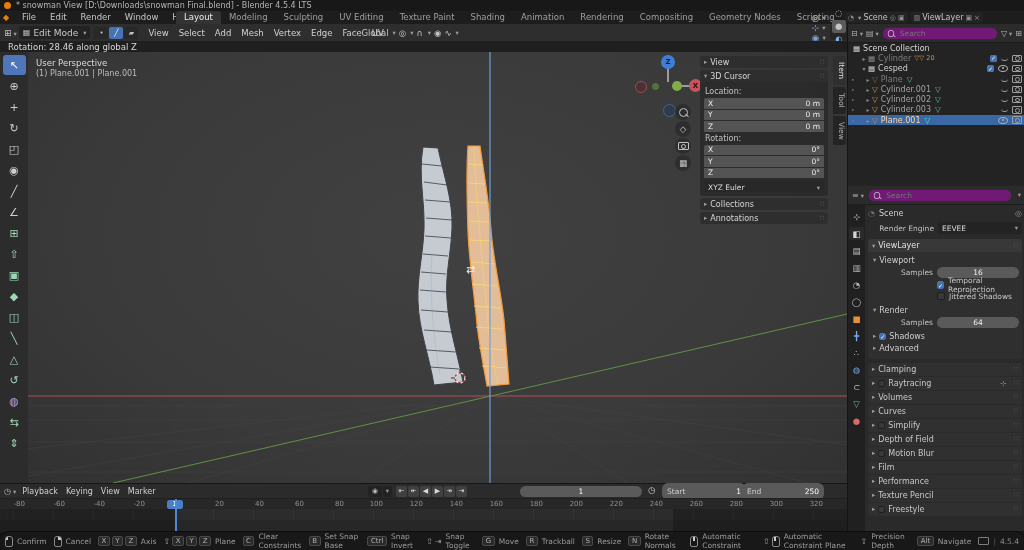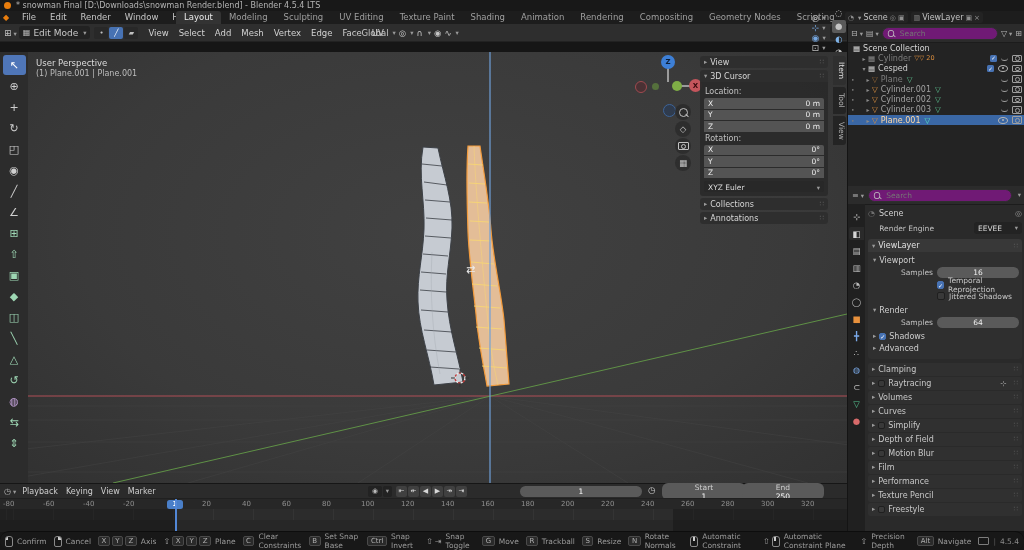--- a/index.html
+++ b/index.html
@@ -147,21 +147,21 @@
   
   .properties{left:847px;top:186px;width:177px;height:345px;background:#2a2a2a;border-left:1px solid #141414;}
   .pr-header{height:18px;background:#2b2b2b;border-bottom:1px solid #1c1c1c;display:flex;align-items:center;padding:0 4px;gap:4px;}
   .pr-tabs{position:absolute;left:0;top:18px;width:17px;height:327px;background:#202020;display:flex;
            flex-direction:column;align-items:center;padding-top:6px;gap:4px;}
   .pr-tab{width:15px;height:13px;display:flex;align-items:center;justify-content:center;font-size:8.5px;border-radius:2px 0 0 2px;}
   .pr-tab.active{background:#2a2a2a;}
   .pr-content{position:absolute;left:17px;top:18px;width:160px;height:327px;padding:3px 3px 0 3px;box-sizing:border-box;}
   .crumb{height:12px;display:flex;align-items:center;gap:4px;font-size:8px;color:#d0d0d0;margin-bottom:3px;}
   .crumb .pin{margin-left:auto;color:#8f8f8f;font-size:8px;}
-  .eng-row{display:flex;align-items:center;margin-bottom:5px;gap:36px;}
+  .eng-row{display:flex;align-items:center;margin-bottom:5px;}
   .eng-row .lab{width:66px;text-align:right;margin-right:4px;font-size:7.5px;color:#c2c2c2;}
   .eng-dd{flex:1;height:12px;background:#232323;border-radius:3px;display:flex;align-items:center;
           padding:0 4px;font-size:7.5px;color:#dcdcdc;}
   .eng-dd .chev{margin-left:auto;}
   .panel-head{height:13px;background:#383838;border-radius:3px 3px 0 0;display:flex;align-items:center;
               padding:0 4px;gap:3px;font-size:8px;color:#e0e0e0;}
   .panel-head .arr{color:#9a9a9a;font-size:6.5px;}
   .panel-head .grip{margin-left:auto;color:#666;font-size:7px;}
   .panel-body{background:#2f2f2f;border-radius:0 0 3px 3px;padding:2px 3px 5px 3px;margin-bottom:4px;}
   .sub-head{height:12px;display:flex;align-items:center;gap:3px;font-size:8px;color:#cfcfcf;padding-left:2px;}
@@ -191,24 +191,24 @@
   .tl-rec{position:absolute;left:368px;display:flex;gap:1px;}
   .tl-rec .rb{width:14px;height:11px;background:#222;border-radius:2px;display:flex;align-items:center;
               justify-content:center;color:#b9b9b9;font-size:7px;}
   .transport{position:absolute;left:396px;display:flex;gap:1px;}
   .tr-btn{width:11px;height:11px;background:#404040;border-radius:2px;display:flex;align-items:center;
           justify-content:center;color:#d8d8d8;font-size:7px;}
   .frame-field{position:absolute;left:520px;width:122px;height:11px;background:#5a5a5a;border-radius:6px;
                display:flex;align-items:center;justify-content:center;font-size:7.5px;color:#fff;}
   .sw-ic{position:absolute;left:648px;color:#c2c2c2;font-size:9px;top:1px;}
   .se-field{position:absolute;height:17px;background:#5a5a5a;border-radius:6px;display:flex;align-items:center;
-            padding:0 5px;font-size:7.5px;color:#cfcfcf;justify-content:space-between;flex-direction:column;}
+            padding:0 5px;font-size:7.5px;color:#cfcfcf;justify-content:space-between;}
   .se-field .v{color:#fff;}
   .tl-ruler{height:10px;background:#272727;position:relative;border-top:1px solid #202020;}
-  .rl{position:absolute;top:1px;width:22px;margin-left:-11px;text-align:left;font-size:7px;color:#8f8f8f;}
+  .rl{position:absolute;top:1px;width:22px;margin-left:-11px;text-align:right;font-size:7px;color:#8f8f8f;}
   .pill{position:absolute;left:167px;top:0.5px;width:16px;height:9px;background:#4a7fc8;border-radius:2.5px;
         display:flex;align-items:center;justify-content:center;color:#fff;font-size:7px;font-weight:bold;}
   .tl-tracks{height:23px;position:relative;background:#2c2c2c;
      background-image:repeating-linear-gradient(90deg,#343434 0 1px,transparent 1px 40px);background-position-x:13px;}
   .tl-band{position:absolute;left:0;top:11px;height:12px;width:100%;background:#272727;}
   .dimL{position:absolute;left:0;top:0;width:176px;height:100%;background:rgba(16,16,16,.38);}
   .dimR{position:absolute;left:673px;top:0;right:0;height:100%;background:rgba(16,16,16,.38);}
   .playhead{position:absolute;left:175px;top:0;width:1.5px;height:33px;background:#5287d6;}
 
   
@@ -226,21 +226,21 @@
   .sb-right{margin-left:auto;display:flex;align-items:center;gap:4px;color:#8a8a8a;font-size:7.5px;}
   .net-ic{width:9px;height:6px;border:1px solid #7d7d7d;border-radius:1px;}
 </style>
 </head>
 <body>
 
 <div id="app">
 
   <div class="titlebar abs">
     <span class="blogo"></span>
-    <span>* snowman Final [D:\Downloads\snowman Render.blend] - Blender 4.5.4 LTS</span>
+    <span>* snowman View [D:\Downloads\snowman Final.blend] - Blender 4.5.4 LTS</span>
   </div>
 
   <div class="topbar abs">
     <span class="tb-logo">◆</span>
     <span><span class="menu-item">File</span><span class="menu-item">Edit</span><span class="menu-item">Render</span><span class="menu-item">Window</span><span class="menu-item">Help</span></span>
     <span class="workspaces">
         <span class="ws-tab active">Layout</span>
         <span class="ws-tab">Modeling</span>
         <span class="ws-tab">Sculpting</span>
         <span class="ws-tab">UV Editing</span>
@@ -321,20 +321,23 @@
             <span class="sh">◌</span>
             <span class="sh sel">●</span>
             <span class="sh mat">◐</span>
             <span class="sh">◑</span>
           </span>
           <span class="chev">▾</span>
         </span>
     </span>
   </div>
 
+  <div class="tool-status abs">
+    <span>Rotation: 28.46 along global Z</span>
+  </div>
 
   <div class="toolbar-left abs">
     <span class="tool active">↖</span>
       <span class="tool">⊕</span>
       <span class="tool">+</span>
       <span class="tool">↻</span>
       <span class="tool">◰</span>
       <span class="tool">◉</span>
       <span class="tool">╱</span>
       <span class="tool">∠</span>

